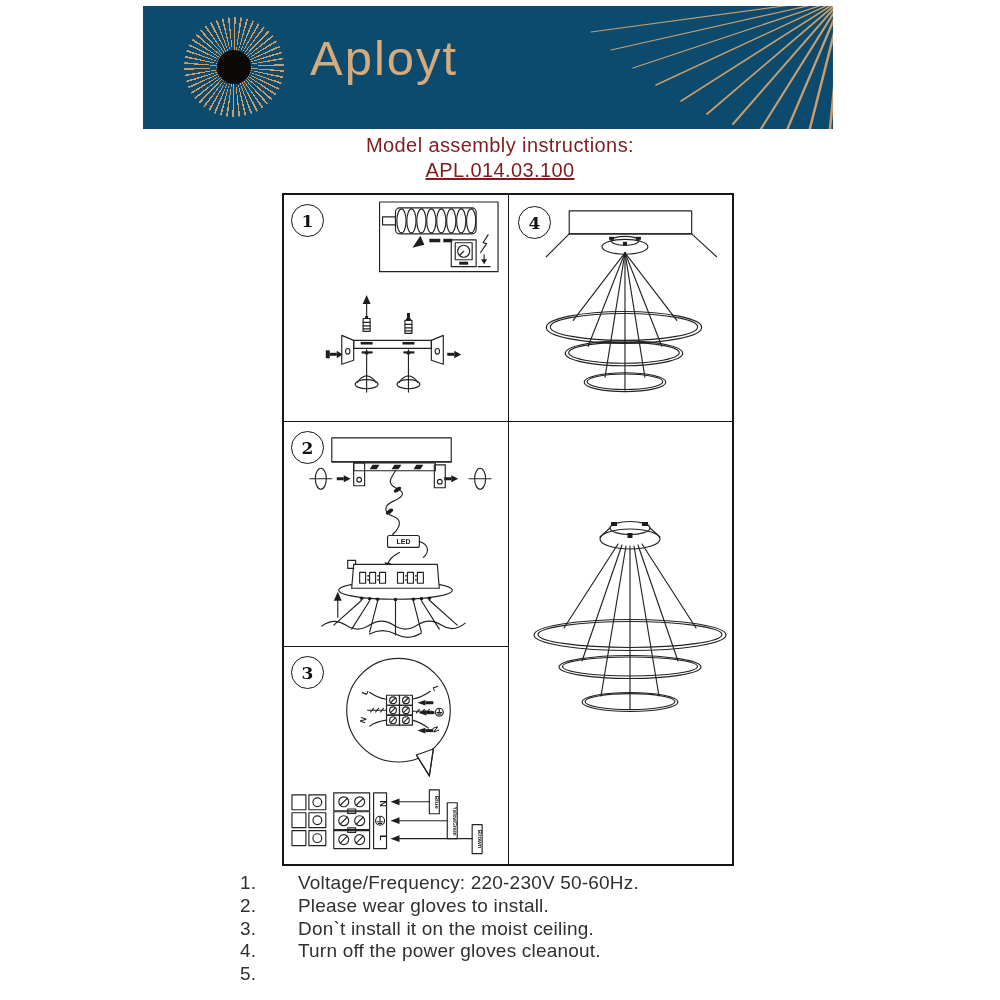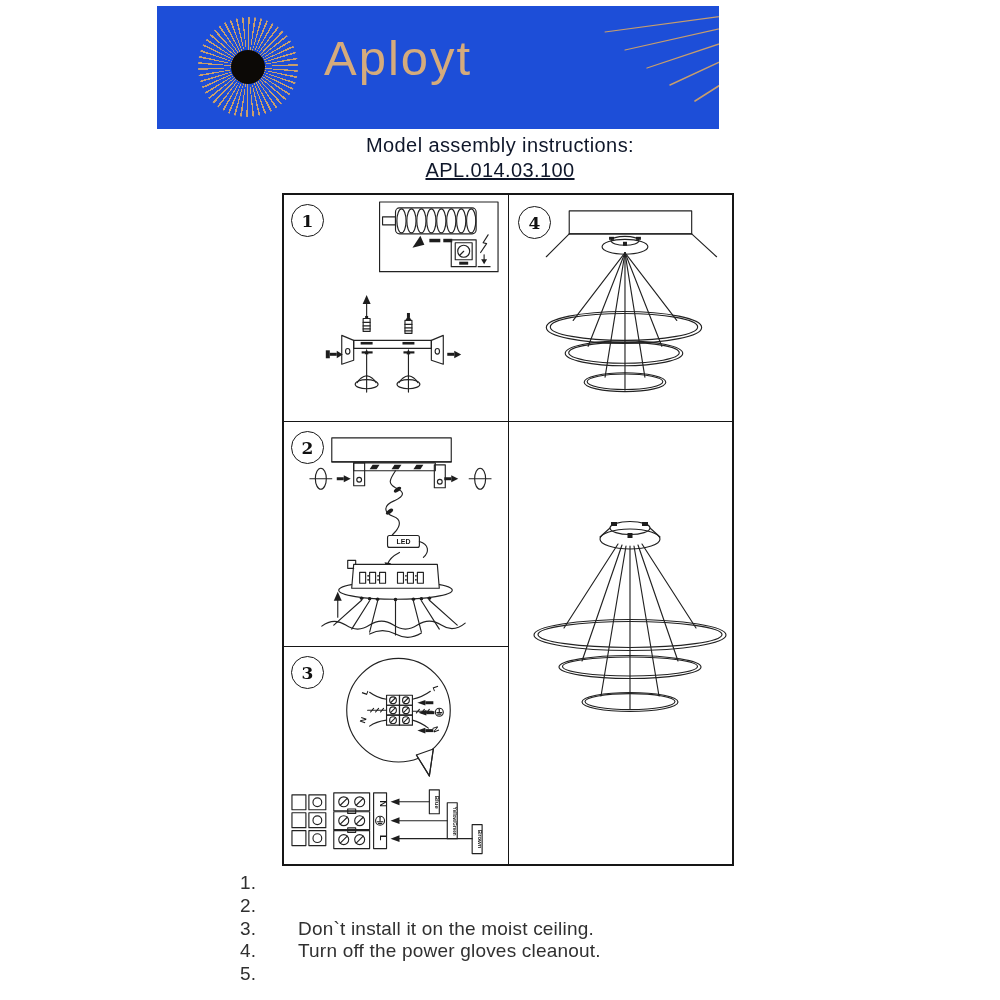--- a/index.html
+++ b/index.html
@@ -1,31 +1,31 @@
 <!DOCTYPE html>
 <html><head>
 <meta charset="utf-8">
 <style>
   html,body{margin:0;padding:0;}
   body{width:1000px;height:1000px;background:#ffffff;position:relative;
        font-family:"Liberation Sans",sans-serif;overflow:hidden;}
 
   
-  .banner{position:absolute;left:157px;top:6px;width:562px;height:123px;
-          background:#1d4ed8;overflow:hidden;}
+  .banner{position:absolute;left:143px;top:6px;width:690px;height:123px;
+          background:#0c4a6e;overflow:hidden;}
   .sunburst{position:absolute;left:41px;top:11px;width:100px;height:100px;border-radius:50%;
             background:repeating-conic-gradient(#c89e6c 0deg 2deg,rgba(0,0,0,0) 2deg 7.2deg);}
   .sunburst::after{content:"";position:absolute;inset:33px;border-radius:50%;background:#0c0906;}
   .brand{position:absolute;left:167px;top:24px;font-size:49px;letter-spacing:2px;
          color:#d5ab7c;font-weight:normal;}
   .rays{position:absolute;left:0;top:0;width:690px;height:123px;}
 
   
   .title1,.title2{position:absolute;left:0;width:1000px;text-align:center;
-                  color:#0f172a;font-size:20px;letter-spacing:.4px;}
+                  color:#7f1d1d;font-size:20px;letter-spacing:.4px;}
   .title1{top:134px;}
   .title2{top:159px;text-decoration:underline;}
 
   
   .grid{position:absolute;left:282px;top:193px;width:452px;height:673px;
         border:2px solid #161616;box-sizing:border-box;background:#fff;}
   .panel{position:absolute;box-sizing:border-box;}
   .p1{left:0;top:0;width:225px;height:227px;border-right:1.6px solid #161616;border-bottom:1.6px solid #161616;}
   .p2{left:0;top:227px;width:225px;height:225px;border-right:1.6px solid #161616;border-bottom:1.6px solid #161616;}
   .p3{left:0;top:452px;width:225px;height:217px;border-right:1.6px solid #161616;}
@@ -456,23 +456,25 @@
             </g>
         </g>
       </g>
     </svg>
   </div>
 </div>
 
 <div class="instr">
   <div class="irow">
     <span class="num">1.</span>
+    <span class="txt">Voltage/Frequency: 220-230V 50-60Hz.</span>
   </div>
   <div class="irow">
     <span class="num">2.</span>
+    <span class="txt">Please wear gloves to install.</span>
   </div>
   <div class="irow">
     <span class="num">3.</span>
     <span class="txt">Don`t install it on the moist ceiling.</span>
   </div>
   <div class="irow">
     <span class="num">4.</span>
     <span class="txt">Turn off the power gloves cleanout.</span>
   </div>
   <div class="irow">

